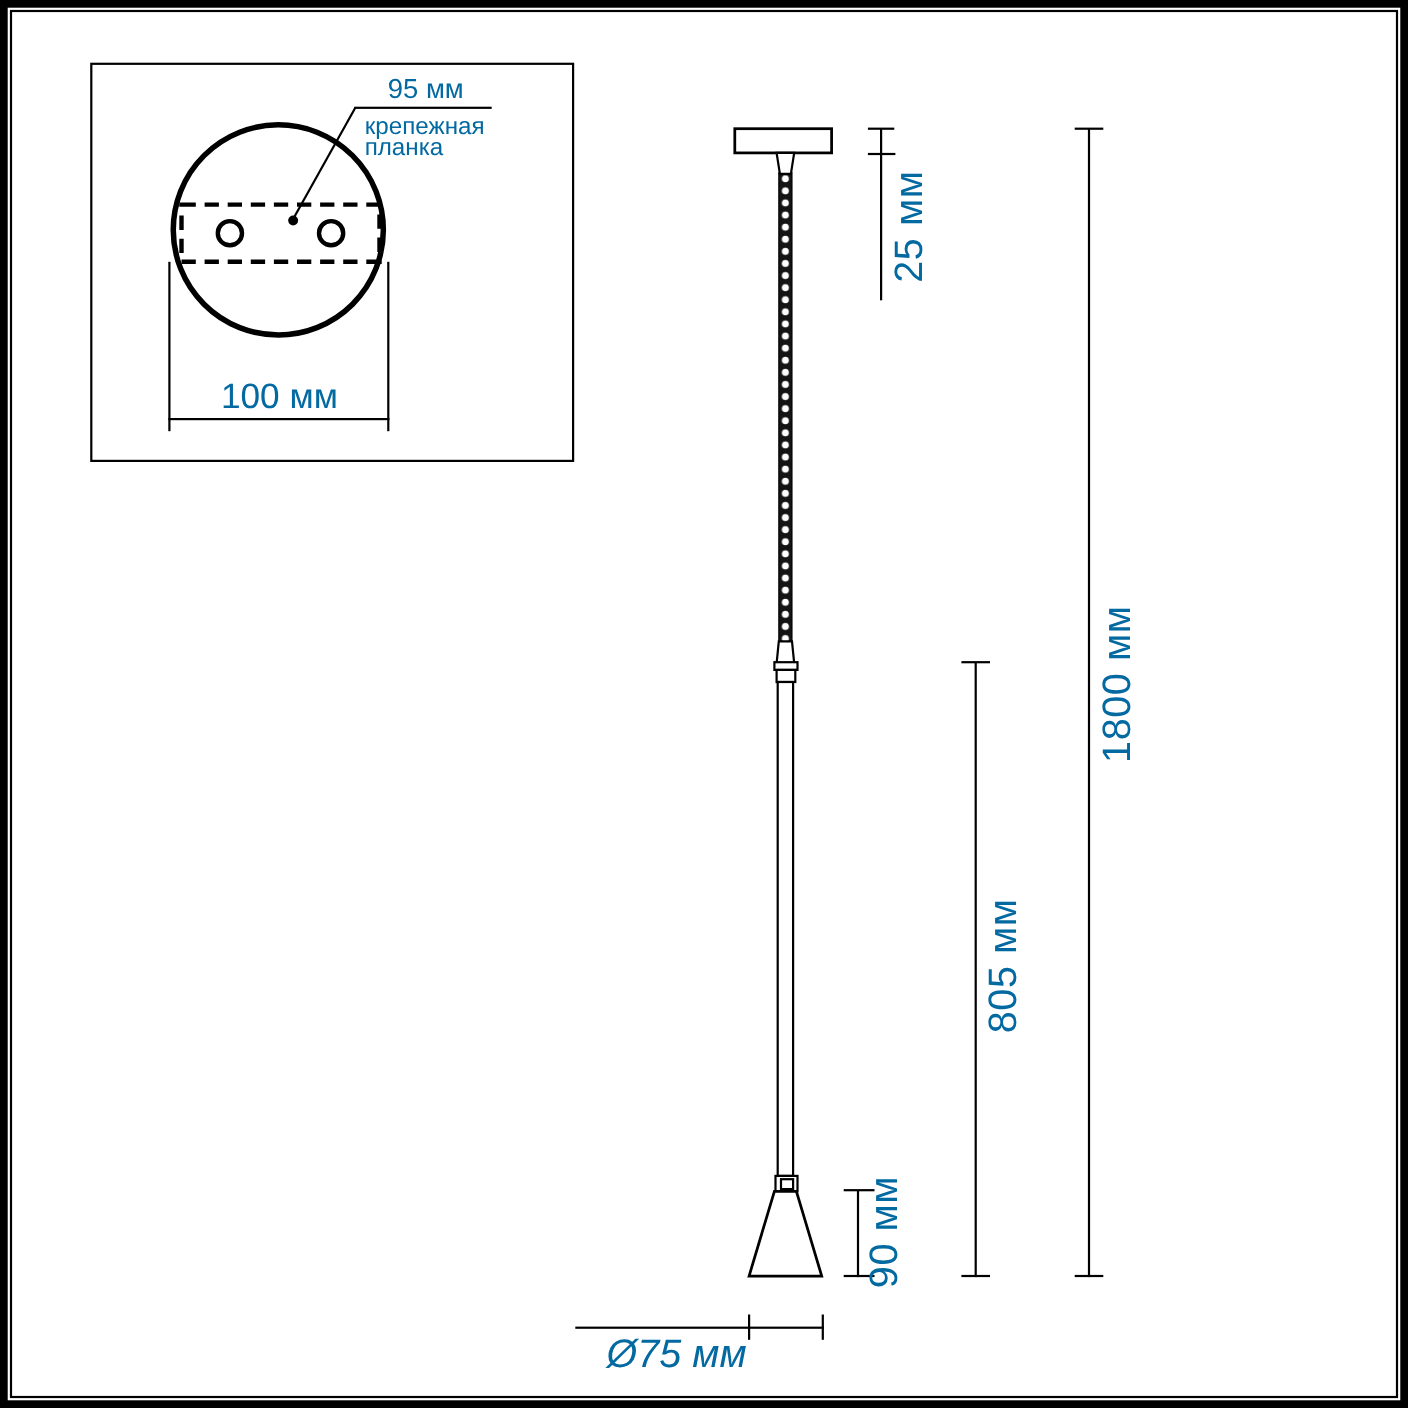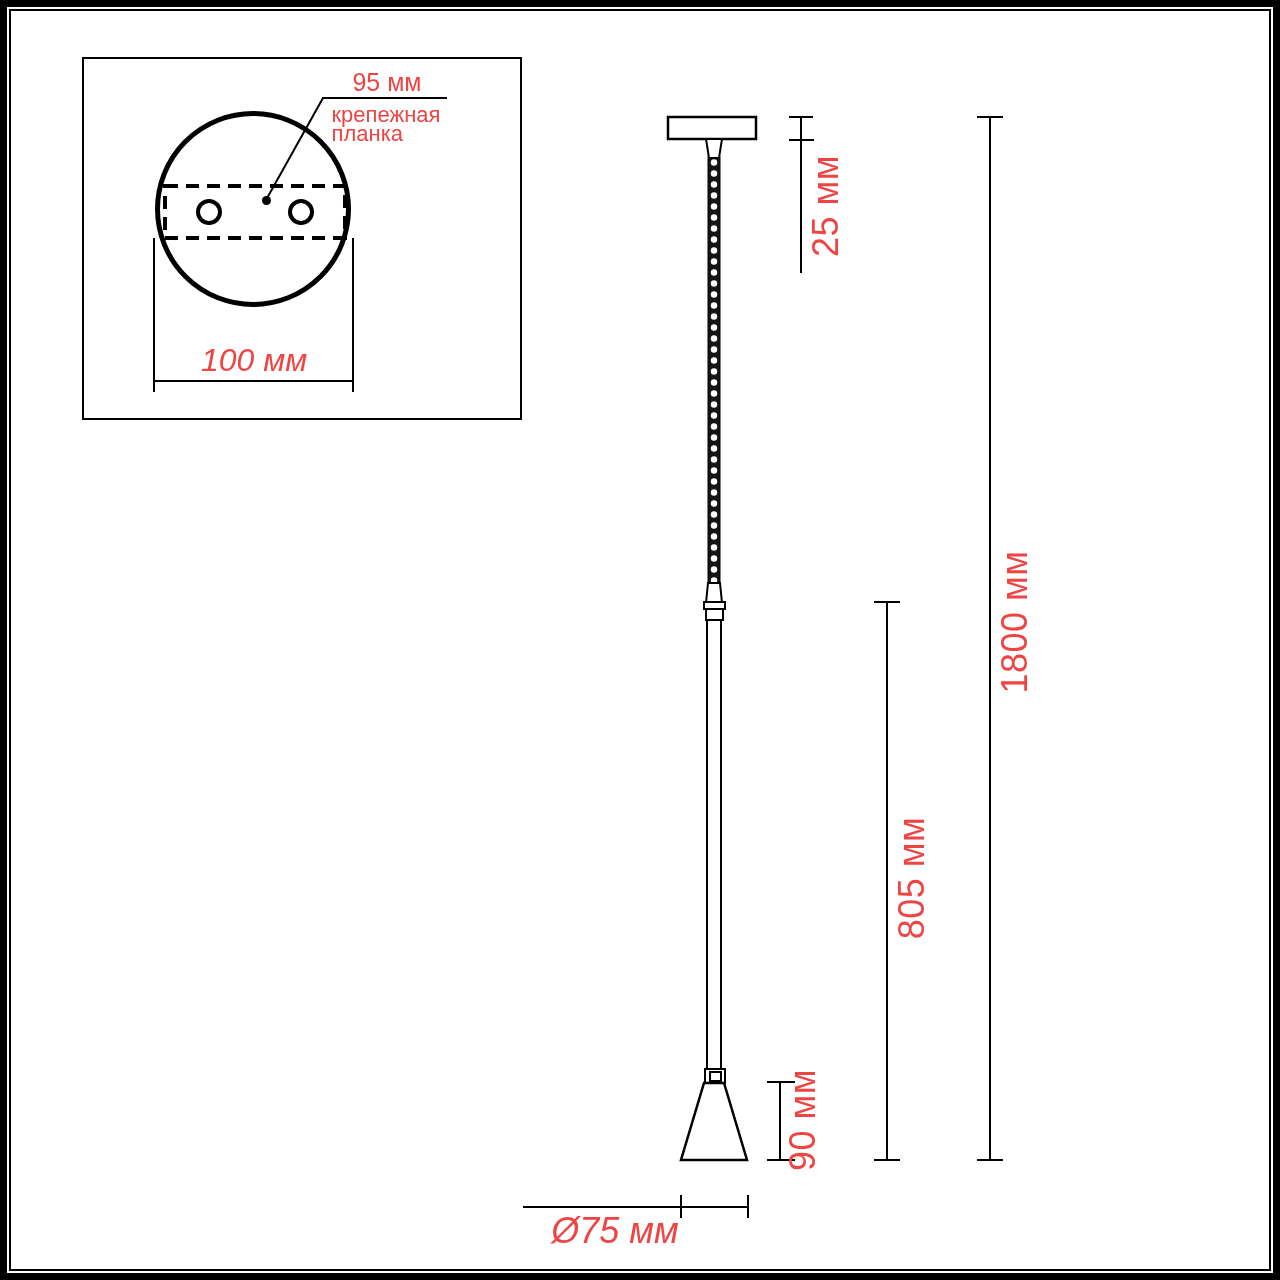--- a/index.html
+++ b/index.html
@@ -1,18 +1,18 @@
 <!DOCTYPE html>
 <html><head>
 <meta charset="utf-8">
 <style>
   html,body { margin:0; padding:0; background:#ffffff; }
   .stage {
     position:relative; width:1280px; height:1280px; background:#ffffff;
-    font-family:"Liberation Sans", sans-serif; color:#ef4444; overflow:hidden;
+    font-family:"Liberation Sans", sans-serif; color:#0369a1; overflow:hidden;
   }
   .frame-outer { position:absolute; left:0; top:0; width:1280px; height:1280px;
     border:7px solid #000; box-sizing:border-box; }
   .frame-inner { position:absolute; left:9px; top:9px; right:9px; bottom:9px;
     border:2px solid #000; box-sizing:border-box; }
 
   .line { position:absolute; background:#000; }
   .tick { position:absolute; background:#000; }
 
   .vlabel { position:absolute; white-space:nowrap; font-size:36px; line-height:1;
@@ -25,21 +25,21 @@
   .inset-box { position:absolute; left:82px; top:57px; width:440px; height:363px;
     border:2px solid #000; box-sizing:border-box; }
   .plate-circle { position:absolute; left:155px; top:111px; width:196px; height:196px;
     border:5px solid #000; border-radius:50%; box-sizing:border-box; background:#fff; }
   .hole { position:absolute; width:26px; height:26px; border:4px solid #000;
     border-radius:50%; box-sizing:border-box; background:#fff; }
   .leader-dot { position:absolute; left:262px; top:196px; width:9px; height:9px;
     border-radius:50%; background:#000; }
   .inset-ref-label { font-size:25px; }
   .inset-plate-label { font-size:22px; line-height:19px; text-align:left; }
-  .inset-dim-label { font-size:32px;font-style:italic; }
+  .inset-dim-label { font-size:32px; }
 
   .svg-layer { position:absolute; left:0; top:0; pointer-events:none; }
 </style>
 </head>
 <body>
 
 <div class="stage">
 
   <div class="frame-outer"></div>
   <div class="frame-inner"></div>

